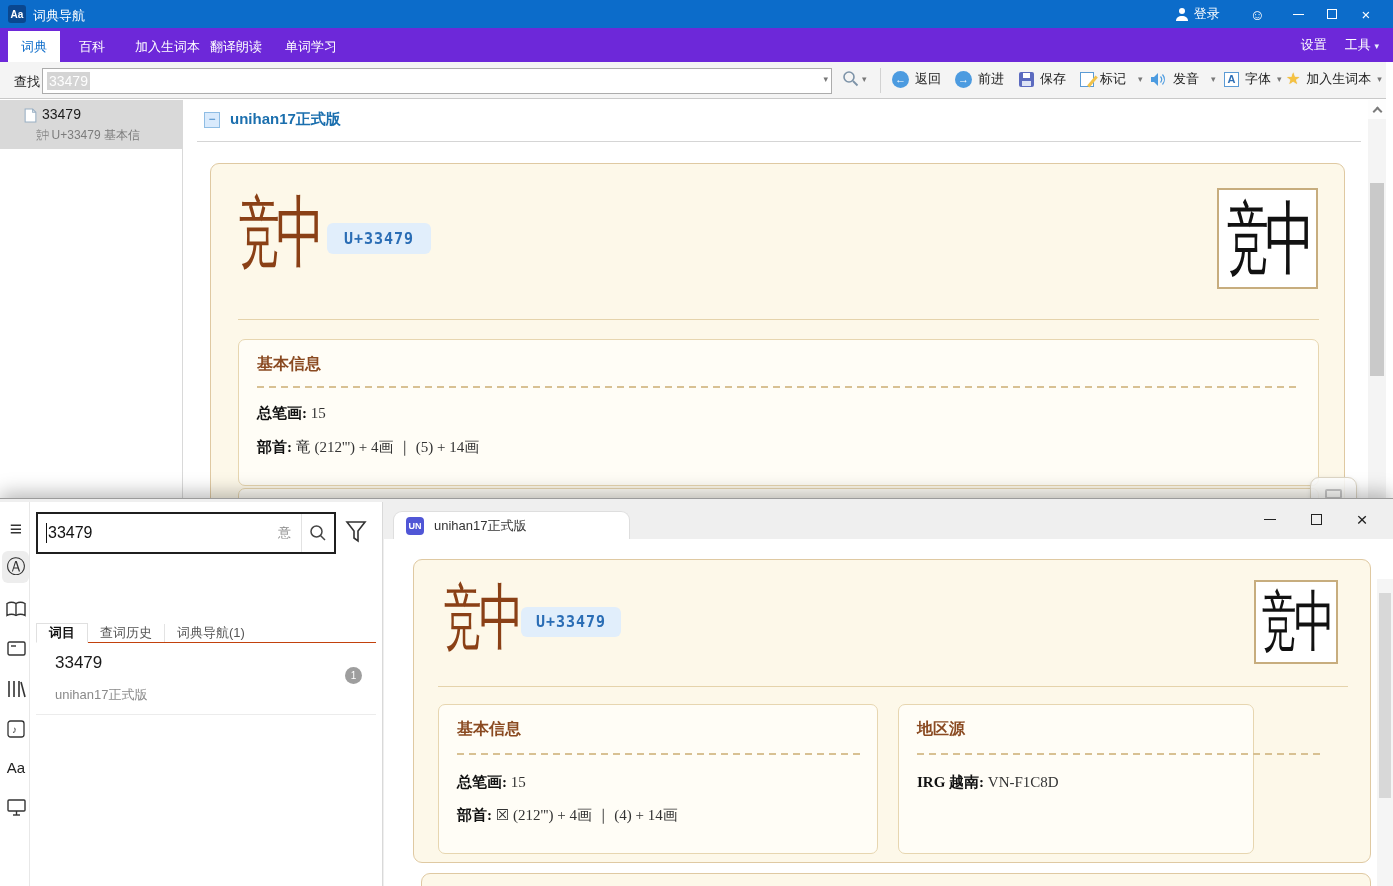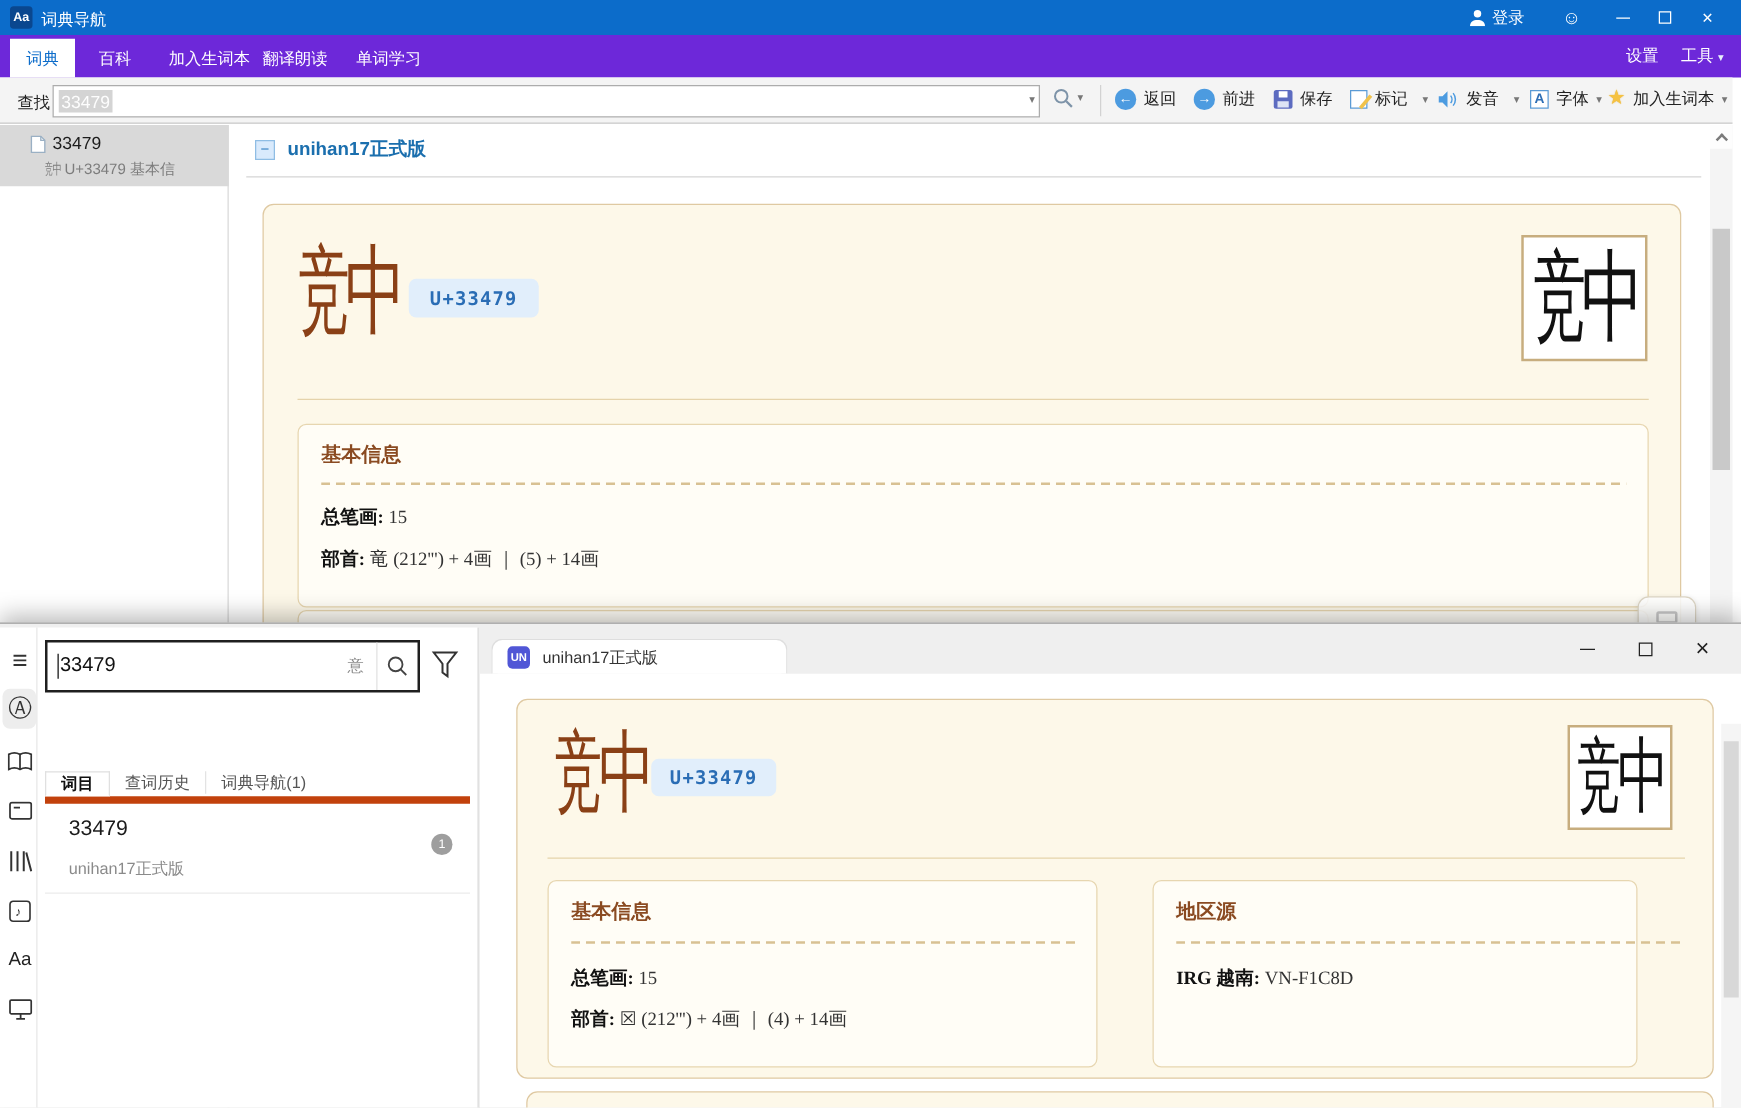--- a/index.html
+++ b/index.html
@@ -140,22 +140,22 @@
   .ms-lens { width:33px; height:38px; display:flex; align-items:center; justify-content:center; }
   .funnel { position:absolute; left:345px; top:18px; }
 
   .group-row { position:absolute; left:0; top:62px; width:370px; height:26px; display:flex; align-items:center;
                justify-content:flex-end; gap:10px; font-size:14px; color:#333; }
   .shelf-ic { display:flex; align-items:flex-end; gap:2px; }
   .shelf-ic i { display:block; width:3px; height:15px; border:1px solid #444; background:#fff; }
   .shelf-ic i.lean { transform:rotate(14deg); height:16px; }
   .spk-gap { width:26px; }
 
-  .mini-tabs { position:absolute; left:36px; top:113px; width:340px; height:28px; border-bottom:6px solid #c2410c;
-               display:flex; align-items:center; font-size:13px; color:#555; }
+  .mini-tabs { position:absolute; left:36px; top:113px; width:340px; height:28px; border-bottom:1px solid #c2410c;
+               display:flex; align-items:flex-end; font-size:13px; color:#555; }
   .mtab { display:flex; align-items:center; padding:0 12px; border-right:1px solid #e3e3e3; }
   .mtab:last-child { border-right:none; }
   .mtab.active { background:#fff; border:1px solid #e0e0e0; border-bottom:1px solid #fff; margin-bottom:-1px;
                  font-weight:bold; color:#111; }
   .result-item { position:absolute; left:36px; top:141px; width:340px; height:72px; border-bottom:1px solid #ececec; }
   .ri-title { position:absolute; left:19px; top:10px; font-size:17px; color:#1a1a1a; }
   .ri-dict { position:absolute; left:19px; top:43px; font-size:13px; color:#8a8a8a; }
   .ri-badge { position:absolute; right:14px; top:24px; width:17px; height:17px; border-radius:50%; background:#9e9e9e;
               color:#fff; font-size:10px; display:flex; align-items:center; justify-content:center; }
 
@@ -440,21 +440,21 @@
           <div class="irow" style="top:68px;">
             <b>总笔画:</b>
             <span>15</span>
           </div>
           <div class="irow" style="top:101px;">
             <b>部首:</b>
             <span>☒ (212''') + 4画 ｜ (4) + 14画</span>
           </div>
         </div>
 
-        <div class="info-box" style="left:508px;top:144px;width:388px;height:150px;">
+        <div class="info-box" style="left:484px;top:144px;width:356px;height:150px;">
           <div class="info-title">地区源</div>
           <div class="dashes" style="top:48px;width:404px;"></div>
           <div class="irow" style="top:68px;">
             <b>IRG 越南:</b>
             <span>VN-F1C8D</span>
           </div>
         </div>
       </div>
       <div class="card mini-card2"></div>
       <div class="mini-sb">

